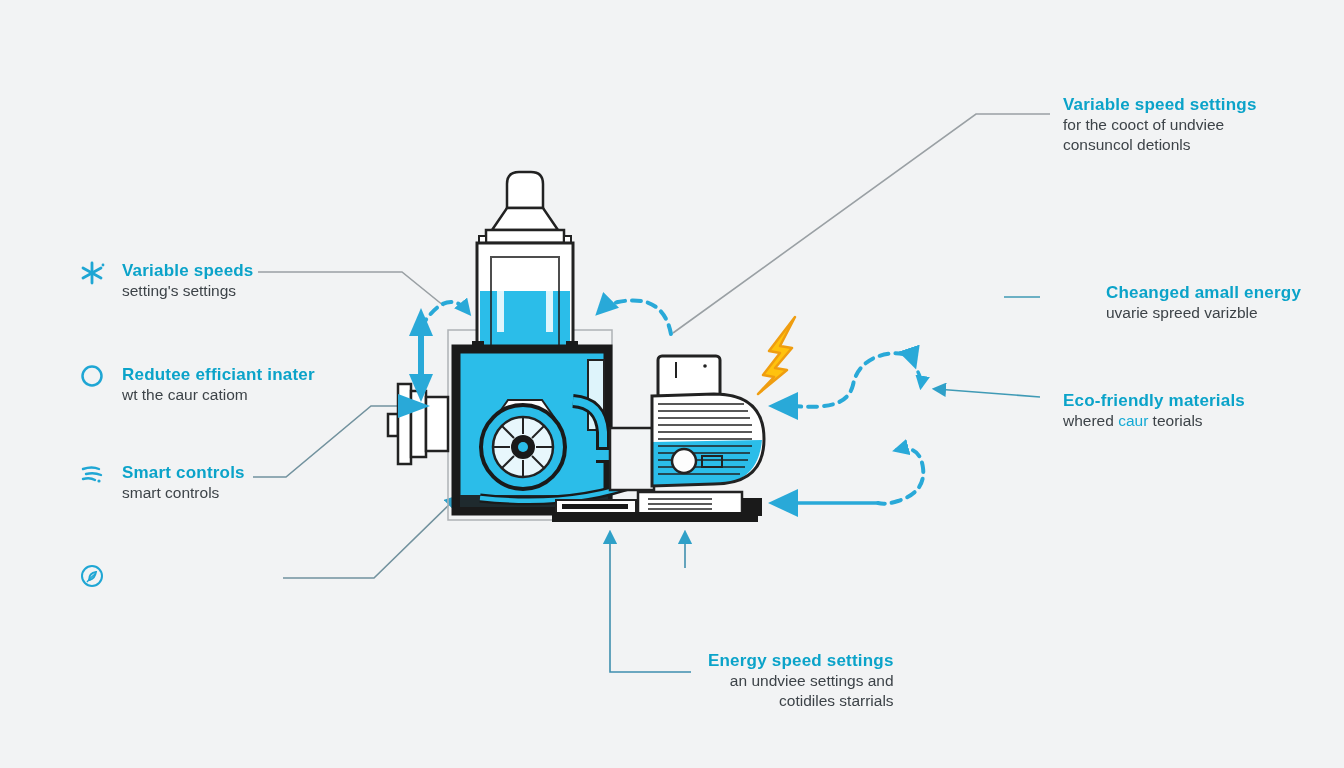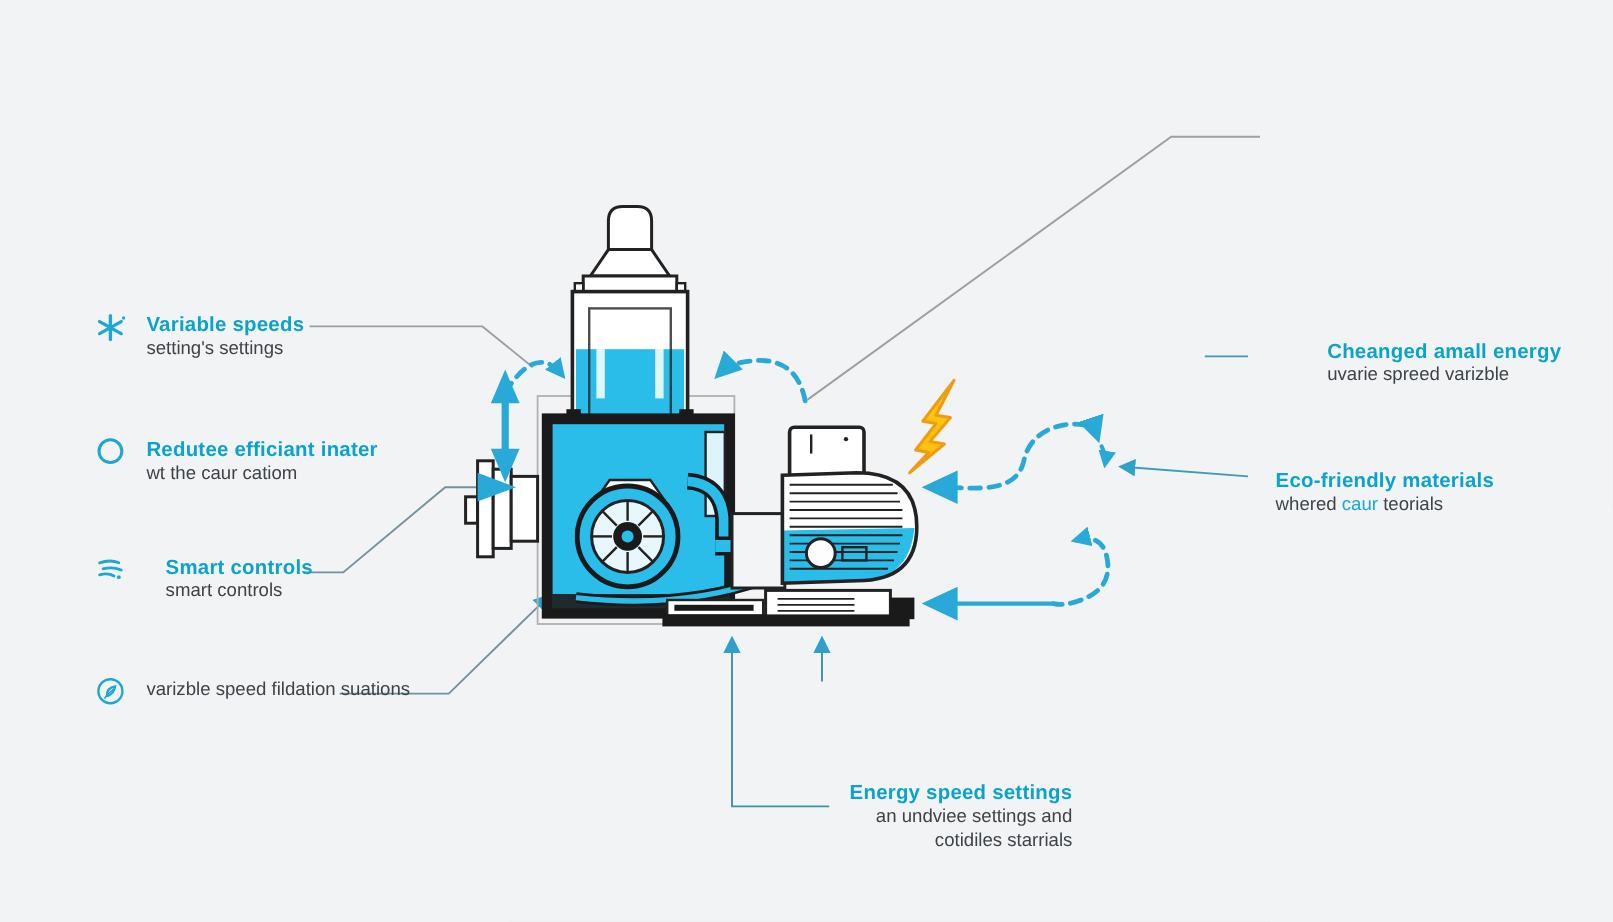--- a/index.html
+++ b/index.html
@@ -184,36 +184,40 @@
   <div class="icon" style="left:78px;top:460px;">
     <svg viewBox="0 0 28 28" width="28" height="28">
         <g stroke="#1fa6d4" stroke-width="2.4" stroke-linecap="round" fill="none">
       <path d="M5,9 Q14,6 21,9"></path>
           <path d="M8,14 Q16,12 23,15"></path>
           <path d="M5,19 Q12,17 17,20"></path>
     </g>
         <circle cx="21" cy="21" r="1.6" fill="#1fa6d4"></circle>
       </svg>
   </div>
-  <div class="lbl" style="left:122px;top:463px;margin-left:16px;">
+  <div class="lbl" style="left:122px;top:463px;">
     <div class="title">Smart controls</div>
     <div class="sub">smart controls</div>
   </div>
 
   <div class="icon" style="left:78px;top:562px;">
     <svg viewBox="0 0 28 28" width="28" height="28">
       <circle cx="14" cy="14" r="10" fill="none" stroke="#1fa6d4" stroke-width="2"></circle>
       <path d="M11,18 Q11,11 18,10 Q17,16 12,18 Z" fill="none" stroke="#1fa6d4" stroke-width="1.8"></path>
       <path d="M9,20 Q13,15 17,12" fill="none" stroke="#1fa6d4" stroke-width="1.4"></path>
     </svg>
   </div>
   <div class="lbl" style="left:122px;top:565px;">
-    <div class="sub">varizble speed fildation suations</div>
-  </div>
-
+  </div>
+
+  <div class="lbl" style="left:1063px;top:95px;">
+    <div class="title">Variable speed settings</div>
+    <div class="sub">for the cooct of undviee</div>
+    <div class="sub">consuncol detionls</div>
+  </div>
 
   <div class="lbl" style="left:1106px;top:283px;">
     <div class="title">Cheanged amall energy</div>
     <div class="sub">uvarie spreed varizble</div>
   </div>
 
   <div class="lbl" style="left:1063px;top:391px;">
     <div class="title">Eco-friendly materials</div>
     <div class="sub"><span>whered </span><span class="hl">caur</span><span> teorials</span></div>
   </div>

